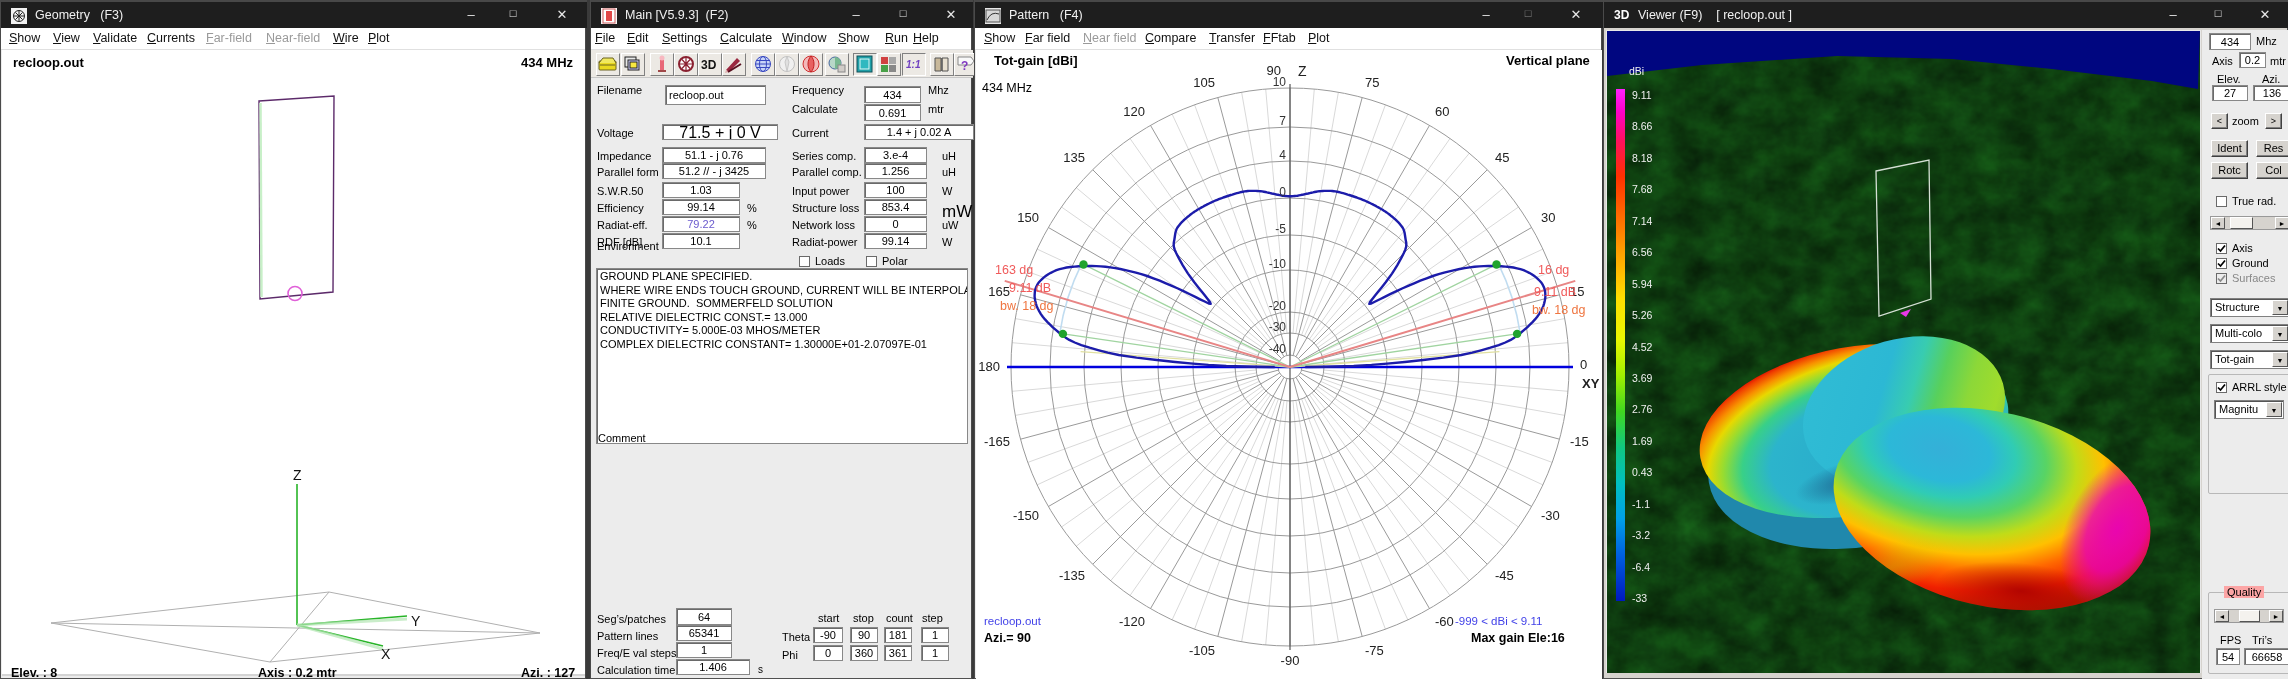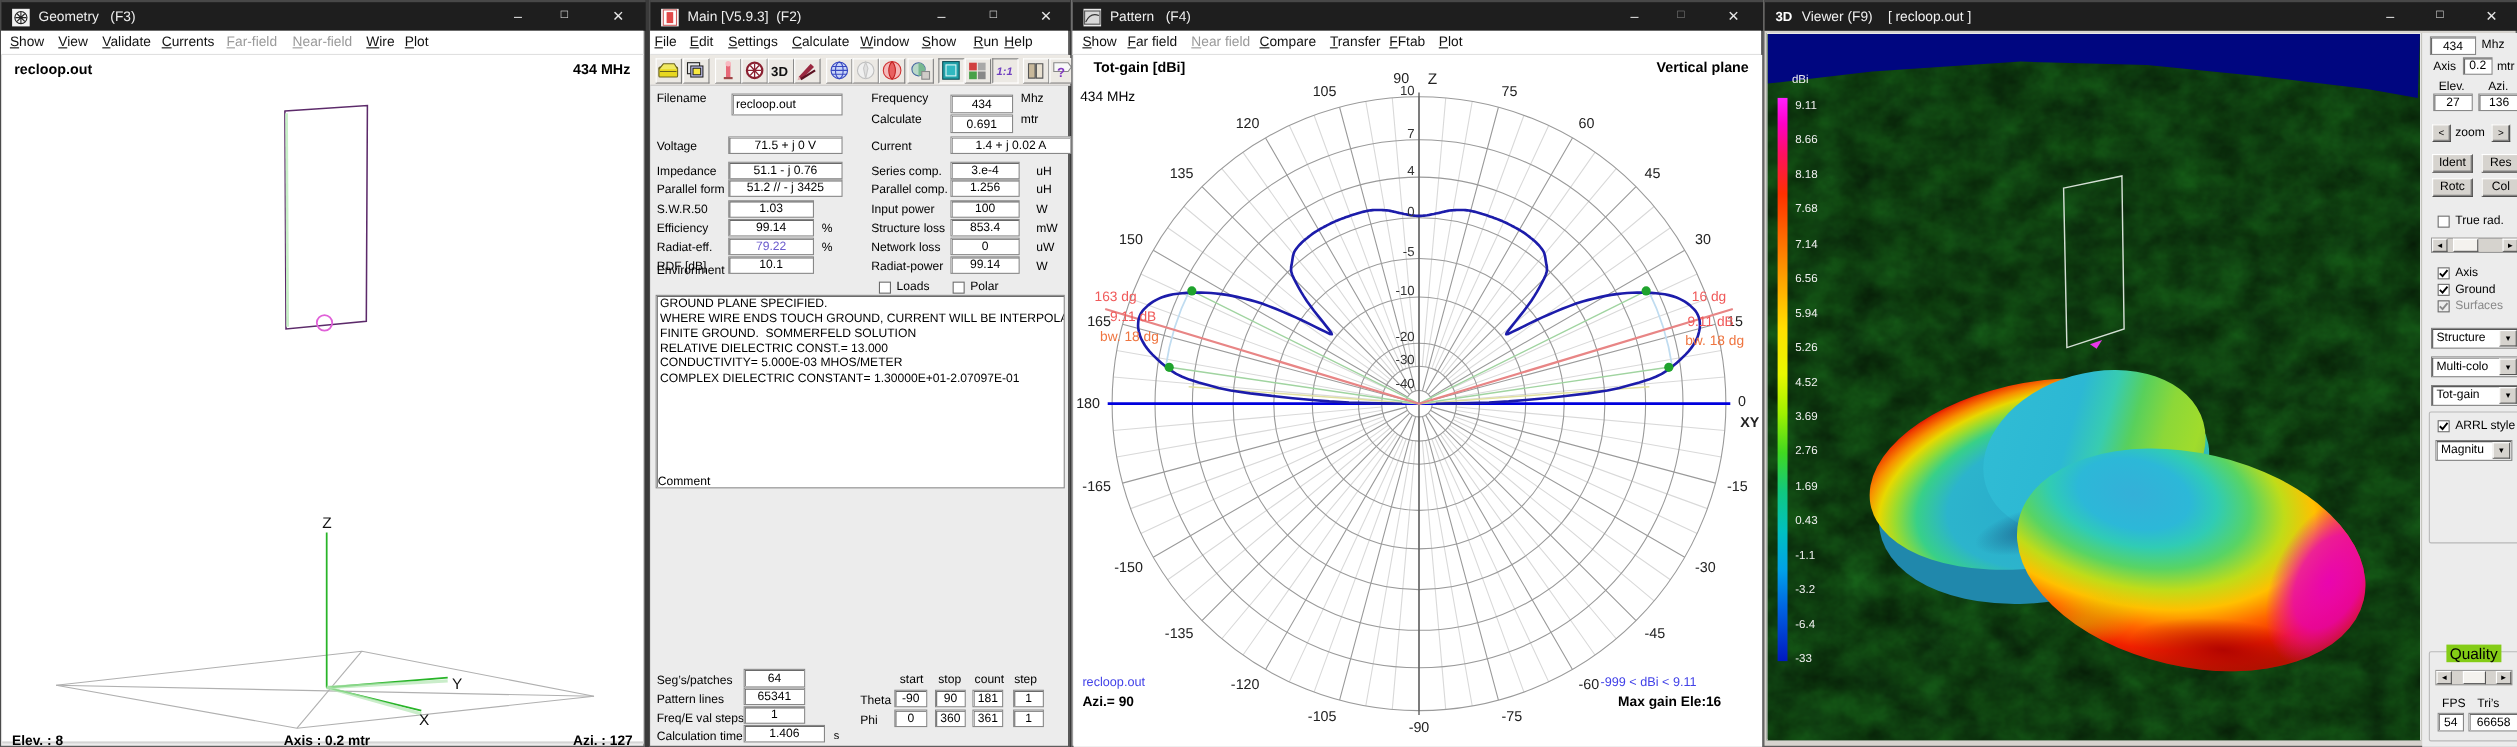--- a/index.html
+++ b/index.html
@@ -166,21 +166,21 @@
   <div style="position:absolute;left:3px;top:50px;width:378px;height:629px">
     <div class="lb" style="left:3px;top:34px;font-size:11px;color:#000;">Filename</div>
       <div class="fld" style="left:71px;top:35px;width:101px;height:20px;line-height:19px;text-align:left;font-size:11px;color:#000">&nbsp;recloop.out</div>
       <div class="lb" style="left:198px;top:34px;font-size:11px;color:#000;">Frequency</div>
       <div class="fld" style="left:270px;top:36px;width:57px;height:17px;line-height:16px;text-align:center;font-size:11px;color:#000">434</div>
       <div class="lb" style="left:334px;top:34px;font-size:11px;color:#000;">Mhz</div>
       <div class="lb" style="left:198px;top:53px;font-size:11px;color:#000;">Calculate</div>
       <div class="fld" style="left:270px;top:54px;width:57px;height:17px;line-height:16px;text-align:center;font-size:11px;color:#000">0.691</div>
       <div class="lb" style="left:334px;top:53px;font-size:11px;color:#000;">mtr</div>
       <div class="lb" style="left:3px;top:77px;font-size:11px;color:#000;">Voltage</div>
-      <div class="fld" style="left:68px;top:74px;width:104px;height:16px;line-height:15px;text-align:center;font-size:11px;color:#000">71.5 + j 0 V</div>
+      <div class="fld" style="left:68px;top:74px;width:116px;height:16px;line-height:15px;text-align:center;font-size:16px;color:#000">71.5 + j 0 V</div>
       <div class="lb" style="left:198px;top:77px;font-size:11px;color:#000;">Current</div>
       <div class="fld" style="left:270px;top:74px;width:110px;height:16px;line-height:15px;text-align:center;font-size:11px;color:#000">1.4 + j 0.02 A</div>
       <div class="lb" style="left:3px;top:100px;font-size:11px;color:#000;">Impedance</div>
       <div class="fld" style="left:68px;top:97px;width:104px;height:16px;line-height:15px;text-align:center;font-size:11px;color:#000">51.1 - j 0.76</div>
       <div class="lb" style="left:198px;top:100px;font-size:11px;color:#000;">Series comp.</div>
       <div class="fld" style="left:270px;top:97px;width:63px;height:16px;line-height:15px;text-align:center;font-size:11px;color:#000">3.e-4</div>
       <div class="lb" style="left:348px;top:100px;font-size:11px;color:#000;">uH</div>
       <div class="lb" style="left:3px;top:116px;font-size:11px;color:#000;">Parallel form</div>
       <div class="fld" style="left:68px;top:113px;width:104px;height:16px;line-height:15px;text-align:center;font-size:11px;color:#000">51.2 // - j 3425</div>
       <div class="lb" style="left:198px;top:116px;font-size:11px;color:#000;">Parallel comp.</div>
@@ -189,21 +189,21 @@
       <div class="lb" style="left:3px;top:135px;font-size:11px;color:#000;">S.W.R.50</div>
       <div class="fld" style="left:68px;top:132px;width:78px;height:16px;line-height:15px;text-align:center;font-size:11px;color:#000">1.03</div>
       <div class="lb" style="left:198px;top:135px;font-size:11px;color:#000;">Input power</div>
       <div class="fld" style="left:270px;top:132px;width:63px;height:16px;line-height:15px;text-align:center;font-size:11px;color:#000">100</div>
       <div class="lb" style="left:348px;top:135px;font-size:11px;color:#000;">W</div>
       <div class="lb" style="left:3px;top:152px;font-size:11px;color:#000;">Efficiency</div>
       <div class="fld" style="left:68px;top:149px;width:78px;height:16px;line-height:15px;text-align:center;font-size:11px;color:#000">99.14</div>
       <div class="lb" style="left:153px;top:152px;font-size:11px;color:#000;">%</div>
       <div class="lb" style="left:198px;top:152px;font-size:11px;color:#000;">Structure loss</div>
       <div class="fld" style="left:270px;top:149px;width:63px;height:16px;line-height:15px;text-align:center;font-size:11px;color:#000">853.4</div>
-      <div class="lb" style="left:348px;top:152px;font-size:11px;color:#000;">mW</div>
+      <div class="lb" style="left:348px;top:152px;font-size:17px;color:#000;">mW</div>
       <div class="lb" style="left:3px;top:169px;font-size:11px;color:#000;">Radiat-eff.</div>
       <div class="fld" style="left:68px;top:166px;width:78px;height:16px;line-height:15px;text-align:center;font-size:11px;color:#6a5acd">79.22</div>
       <div class="lb" style="left:153px;top:169px;font-size:11px;color:#000;">%</div>
       <div class="lb" style="left:198px;top:169px;font-size:11px;color:#000;">Network loss</div>
       <div class="fld" style="left:270px;top:166px;width:63px;height:16px;line-height:15px;text-align:center;font-size:11px;color:#000">0</div>
       <div class="lb" style="left:348px;top:169px;font-size:11px;color:#000;">uW</div>
       <div class="lb" style="left:3px;top:186px;font-size:11px;color:#000;">RDF [dB]</div>
       <div class="fld" style="left:68px;top:183px;width:78px;height:16px;line-height:15px;text-align:center;font-size:11px;color:#000">10.1</div>
       <div class="lb" style="left:198px;top:186px;font-size:11px;color:#000;">Radiat-power</div>
       <div class="fld" style="left:270px;top:183px;width:63px;height:16px;line-height:15px;text-align:center;font-size:11px;color:#000">99.14</div>
@@ -522,21 +522,21 @@
       <div style="position:absolute;left:8px;top:320px;width:80px;height:19px;background:#fff;border:1px solid #808080;box-shadow:inset 1px 1px 0 #555;font-size:11px;line-height:17px;padding-left:4px;color:#000">Tot-gain<span style="position:absolute;right:1px;top:1px;width:16px;height:15px;background:#d6d3ce;border:1px solid #fff;border-right-color:#555;border-bottom-color:#555;text-align:center;font-size:7px;line-height:15px;color:#000">▼</span></div>
       <div style="position:absolute;left:6px;top:344px;width:82px;height:120px;border:1px solid #b8b8b8;border-radius:2px"></div>
       <div style="position:absolute;left:14px;top:352px;width:11px;height:11px;background:#fff;border:1px solid #6a6a6a">
         <svg width="11" height="11" viewBox="0 0 11 11" style="position:absolute;left:-1px;top:-1px">
           <path d="M2 5.5 L4.5 8 L9 2.5" stroke="#000" stroke-width="1.7" fill="none"></path>
         </svg>
       </div>
       <div class="lb" style="left:30px;top:351px;font-size:11px;color:#000">ARRL style</div>
       <div style="position:absolute;left:12px;top:370px;width:70px;height:19px;background:#fff;border:1px solid #808080;box-shadow:inset 1px 1px 0 #555;font-size:11px;line-height:17px;padding-left:4px;color:#000">Magnitu<span style="position:absolute;right:1px;top:1px;width:16px;height:15px;background:#d6d3ce;border:1px solid #fff;border-right-color:#555;border-bottom-color:#555;text-align:center;font-size:7px;line-height:15px;color:#000">▼</span></div>
       <div style="position:absolute;left:6px;top:562px;width:82px;height:82px;border:1px solid #b8b8b8;border-radius:2px"></div>
-      <div class="lb" style="left:22px;top:556px;font-size:14px;color:#000;background:#84cc16;padding:0 3px">Quality</div>
+      <div class="lb" style="left:22px;top:556px;font-size:11px;color:#000;background:#fca5a5;padding:0 3px">Quality</div>
       <div style="position:absolute;left:12px;top:579px;width:70px;height:14px;background:#d6d3ce;border:1px solid #999">
         <span style="position:absolute;left:0;top:0;width:14px;height:12px;background:#d6d3ce;border:1px solid #fff;border-right-color:#555;border-bottom-color:#555;font-size:7px;text-align:center;line-height:12px">◄</span>
         <span style="position:absolute;right:0;top:0;width:14px;height:12px;background:#d6d3ce;border:1px solid #fff;border-right-color:#555;border-bottom-color:#555;font-size:7px;text-align:center;line-height:12px">►</span>
         <span style="position:absolute;left:24px;top:0;width:21px;height:12px;background:#f4f2ee;border:1px solid #fff;border-right-color:#555;border-bottom-color:#555"></span>
       </div>
       <div class="lb" style="left:18px;top:604px;font-size:11px;color:#000;">FPS</div>
       <div class="lb" style="left:50px;top:604px;font-size:11px;color:#000;">Tri’s</div>
       <div class="fld" style="left:14px;top:618px;width:24px;height:17px;line-height:16px;text-align:center;font-size:11px;color:#000">54</div>
       <div class="fld" style="left:42px;top:618px;width:46px;height:17px;line-height:16px;text-align:center;font-size:11px;color:#000">66658</div>
   </div>

